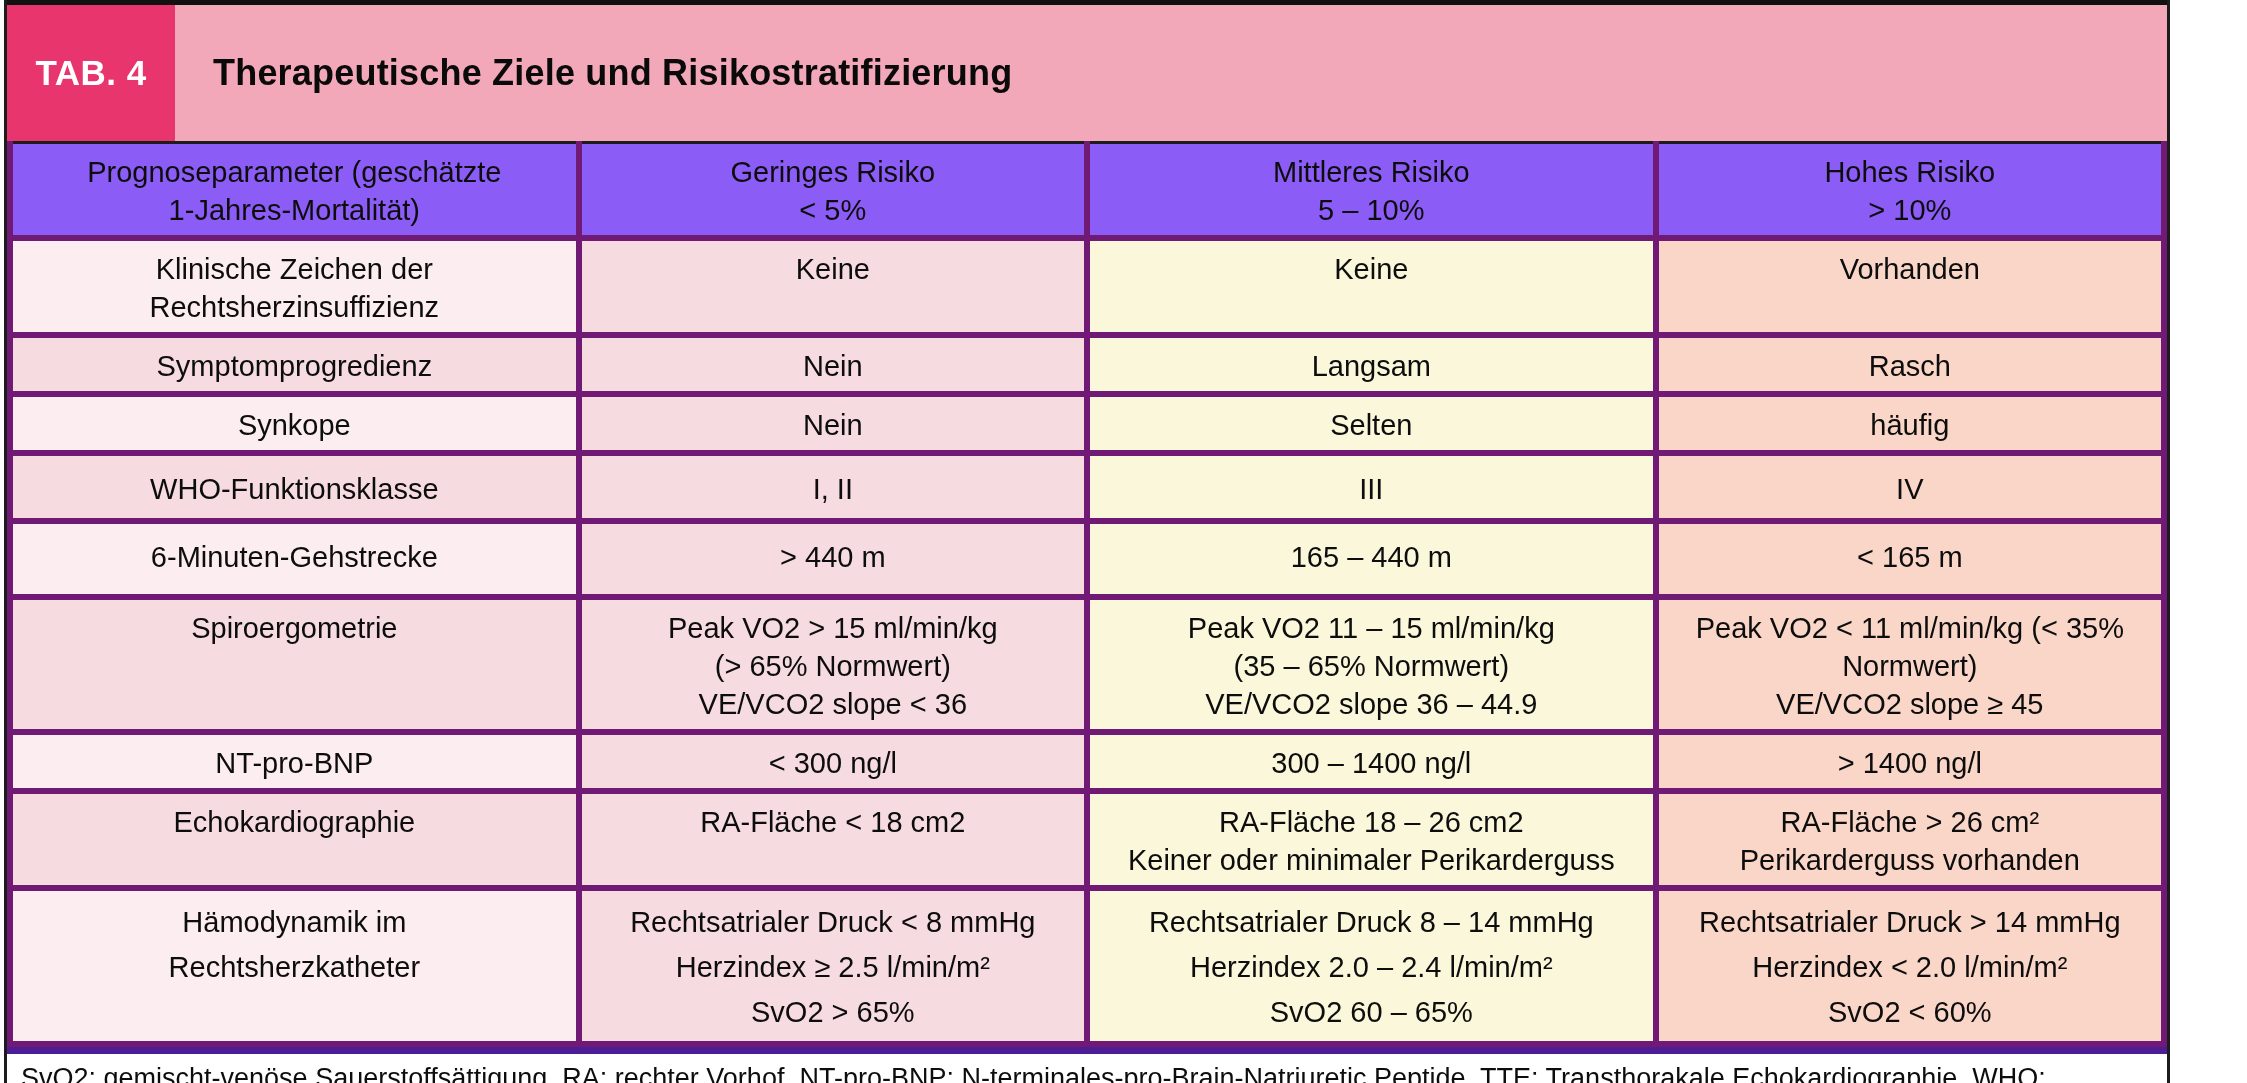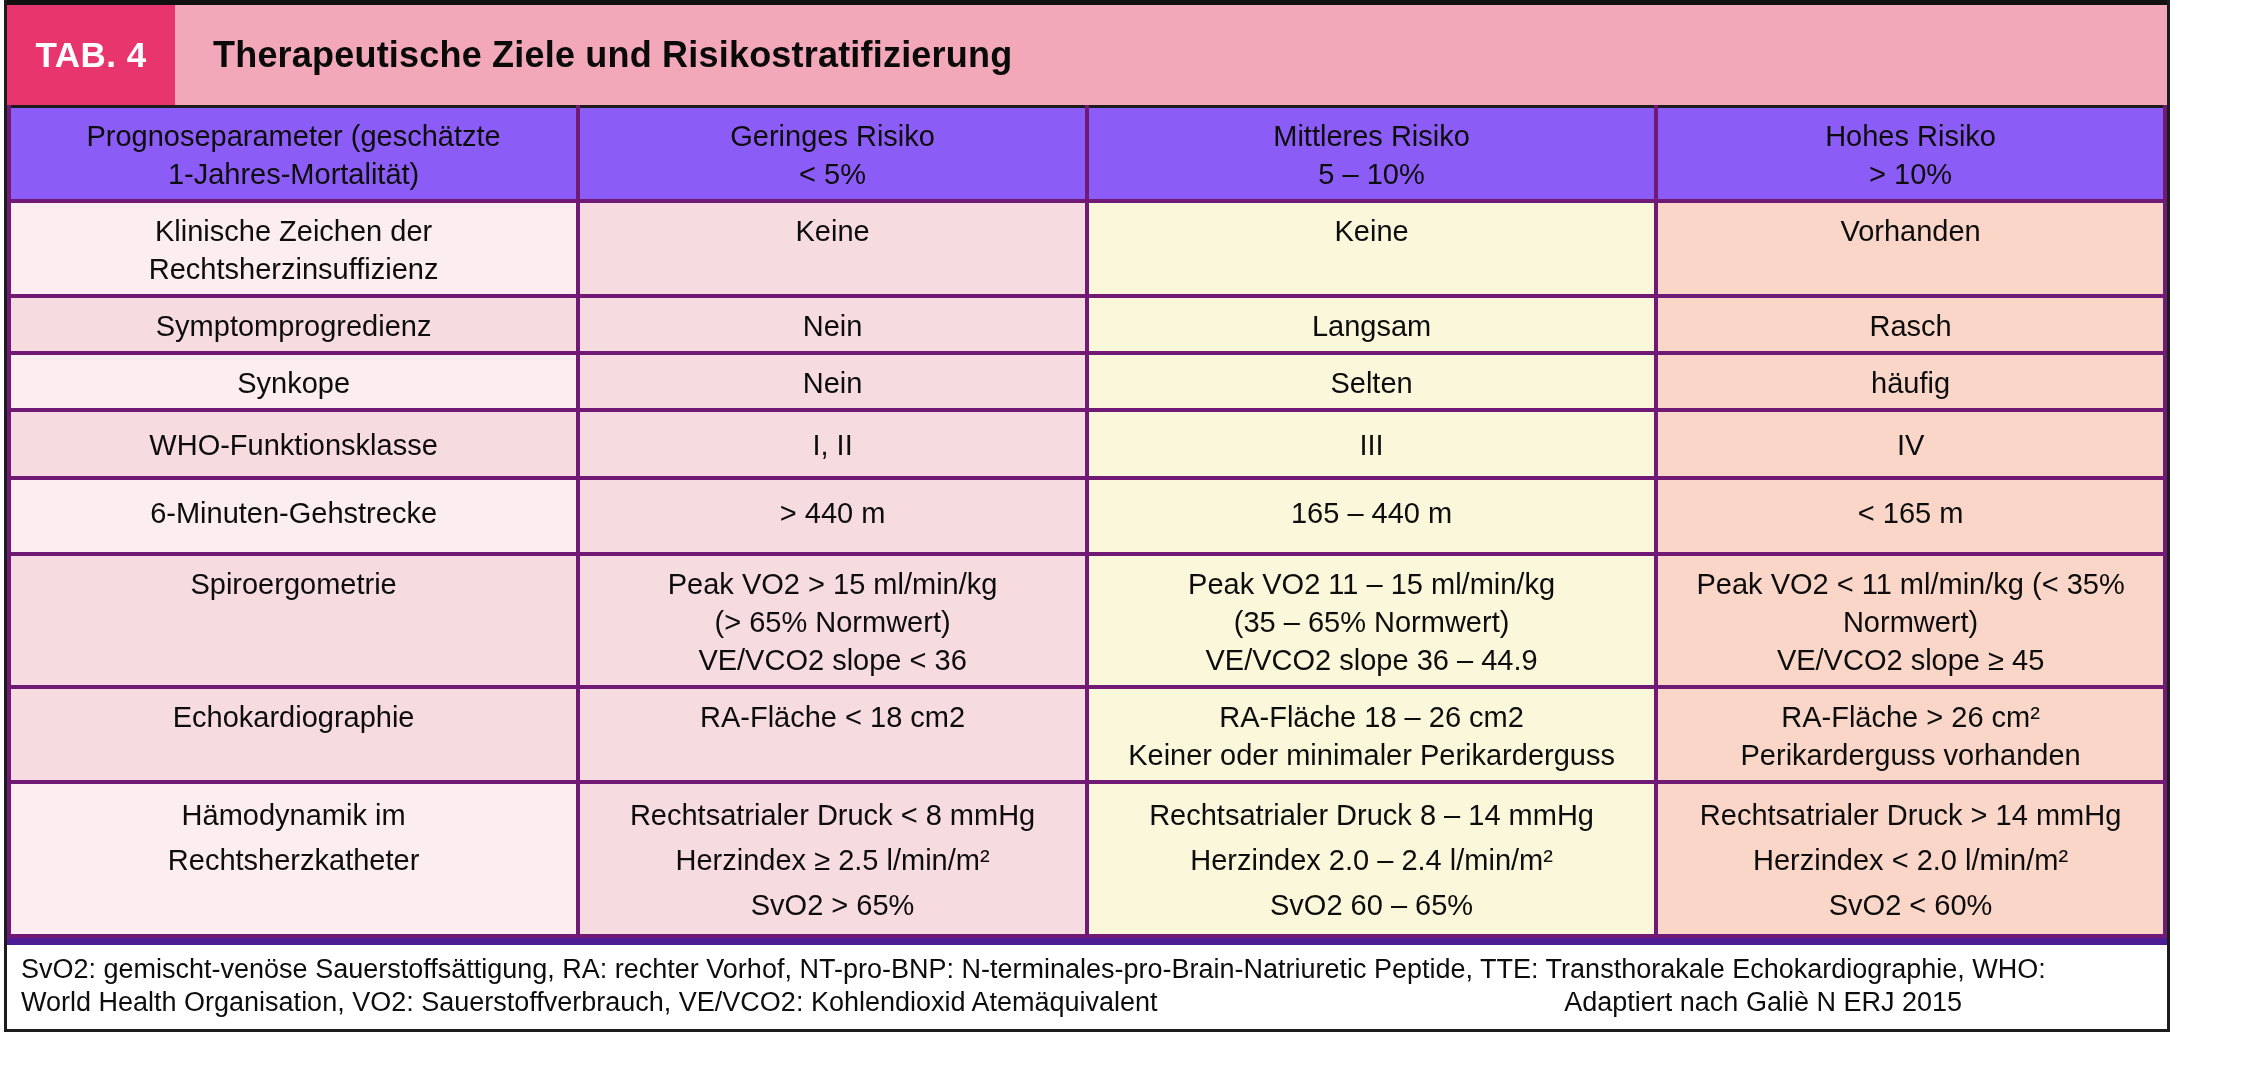--- a/index.html
+++ b/index.html
@@ -8,34 +8,34 @@
     font-family:"Liberation Sans","DejaVu Sans",sans-serif;
     color:#0d0d0d;-webkit-font-smoothing:antialiased;
   }
   .sheet{
     position:relative;margin:0 0 0 4px;width:2166px;
     border-left:3px solid #1c1c1c;border-right:3px solid #1c1c1c;border-bottom:3px solid #1c1c1c;
     box-sizing:border-box;
   }
   .topline{height:5px;background:#111111;}
   
-  .band{display:flex;height:100px;background:#F2A8B8;}
+  .band{display:flex;height:136px;background:#F2A8B8;}
   .tab-box{
     width:168px;flex:0 0 168px;background:#E8356D;color:#ffffff;
     display:flex;align-items:center;justify-content:center;
     font-size:35px;font-weight:bold;letter-spacing:0.5px;
   }
   .band-title{
     display:flex;align-items:center;padding-left:38px;
     font-size:36px;font-weight:bold;color:#0a0a0a;letter-spacing:0.2px;
   }
   
   table.risk{border-collapse:collapse;width:100%;table-layout:fixed;}
   table.risk th,table.risk td{
-    border:4px solid #701a75;
+    border:6px solid #701a75;
     vertical-align:top;
     font-size:29px;line-height:38px;
     padding:9px 10px 6px 10px;
     white-space:pre-line;
     text-align:center;
     overflow:hidden;
   }
   table.risk th{background:#8b5cf6;font-weight:normal;border-top:3px solid #1c1c1c;}
   th.c0,td.c0{text-align:left;padding-left:16px;}
   col.w-param{width:26.4%;} col.w-low{width:23.6%;} col.w-mid{width:26.4%;} col.w-high{width:23.6%;}
@@ -127,20 +127,26 @@
         <td class="c1">Peak VO2 &gt;  15 ml/min/kg
 (&gt; 65% Normwert)
 VE/VCO2 slope &lt; 36</td>
         <td class="c2">Peak VO2 11 – 15 ml/min/kg
 (35 – 65% Normwert)
 VE/VCO2 slope 36 – 44.9</td>
         <td class="c3">Peak VO2 &lt; 11 ml/min/kg (&lt; 35%
 Normwert)
 VE/VCO2 slope ≥ 45</td>
       </tr>
+      <tr class="r7 row-light">
+        <td class="c0">NT-pro-BNP</td>
+        <td class="c1">&lt; 300 ng/l</td>
+        <td class="c2">300 – 1400 ng/l</td>
+        <td class="c3">&gt; 1400 ng/l</td>
+      </tr>
       <tr class="r8 row-dark">
         <td class="c0">Echokardiographie</td>
         <td class="c1">RA-Fläche &lt; 18 cm2</td>
         <td class="c2">RA-Fläche 18 – 26 cm2
 Keiner oder minimaler Perikarderguss</td>
         <td class="c3">RA-Fläche &gt; 26 cm²
 Perikarderguss vorhanden</td>
       </tr>
       <tr class="r9 row-light">
         <td class="c0">Hämodynamik im

